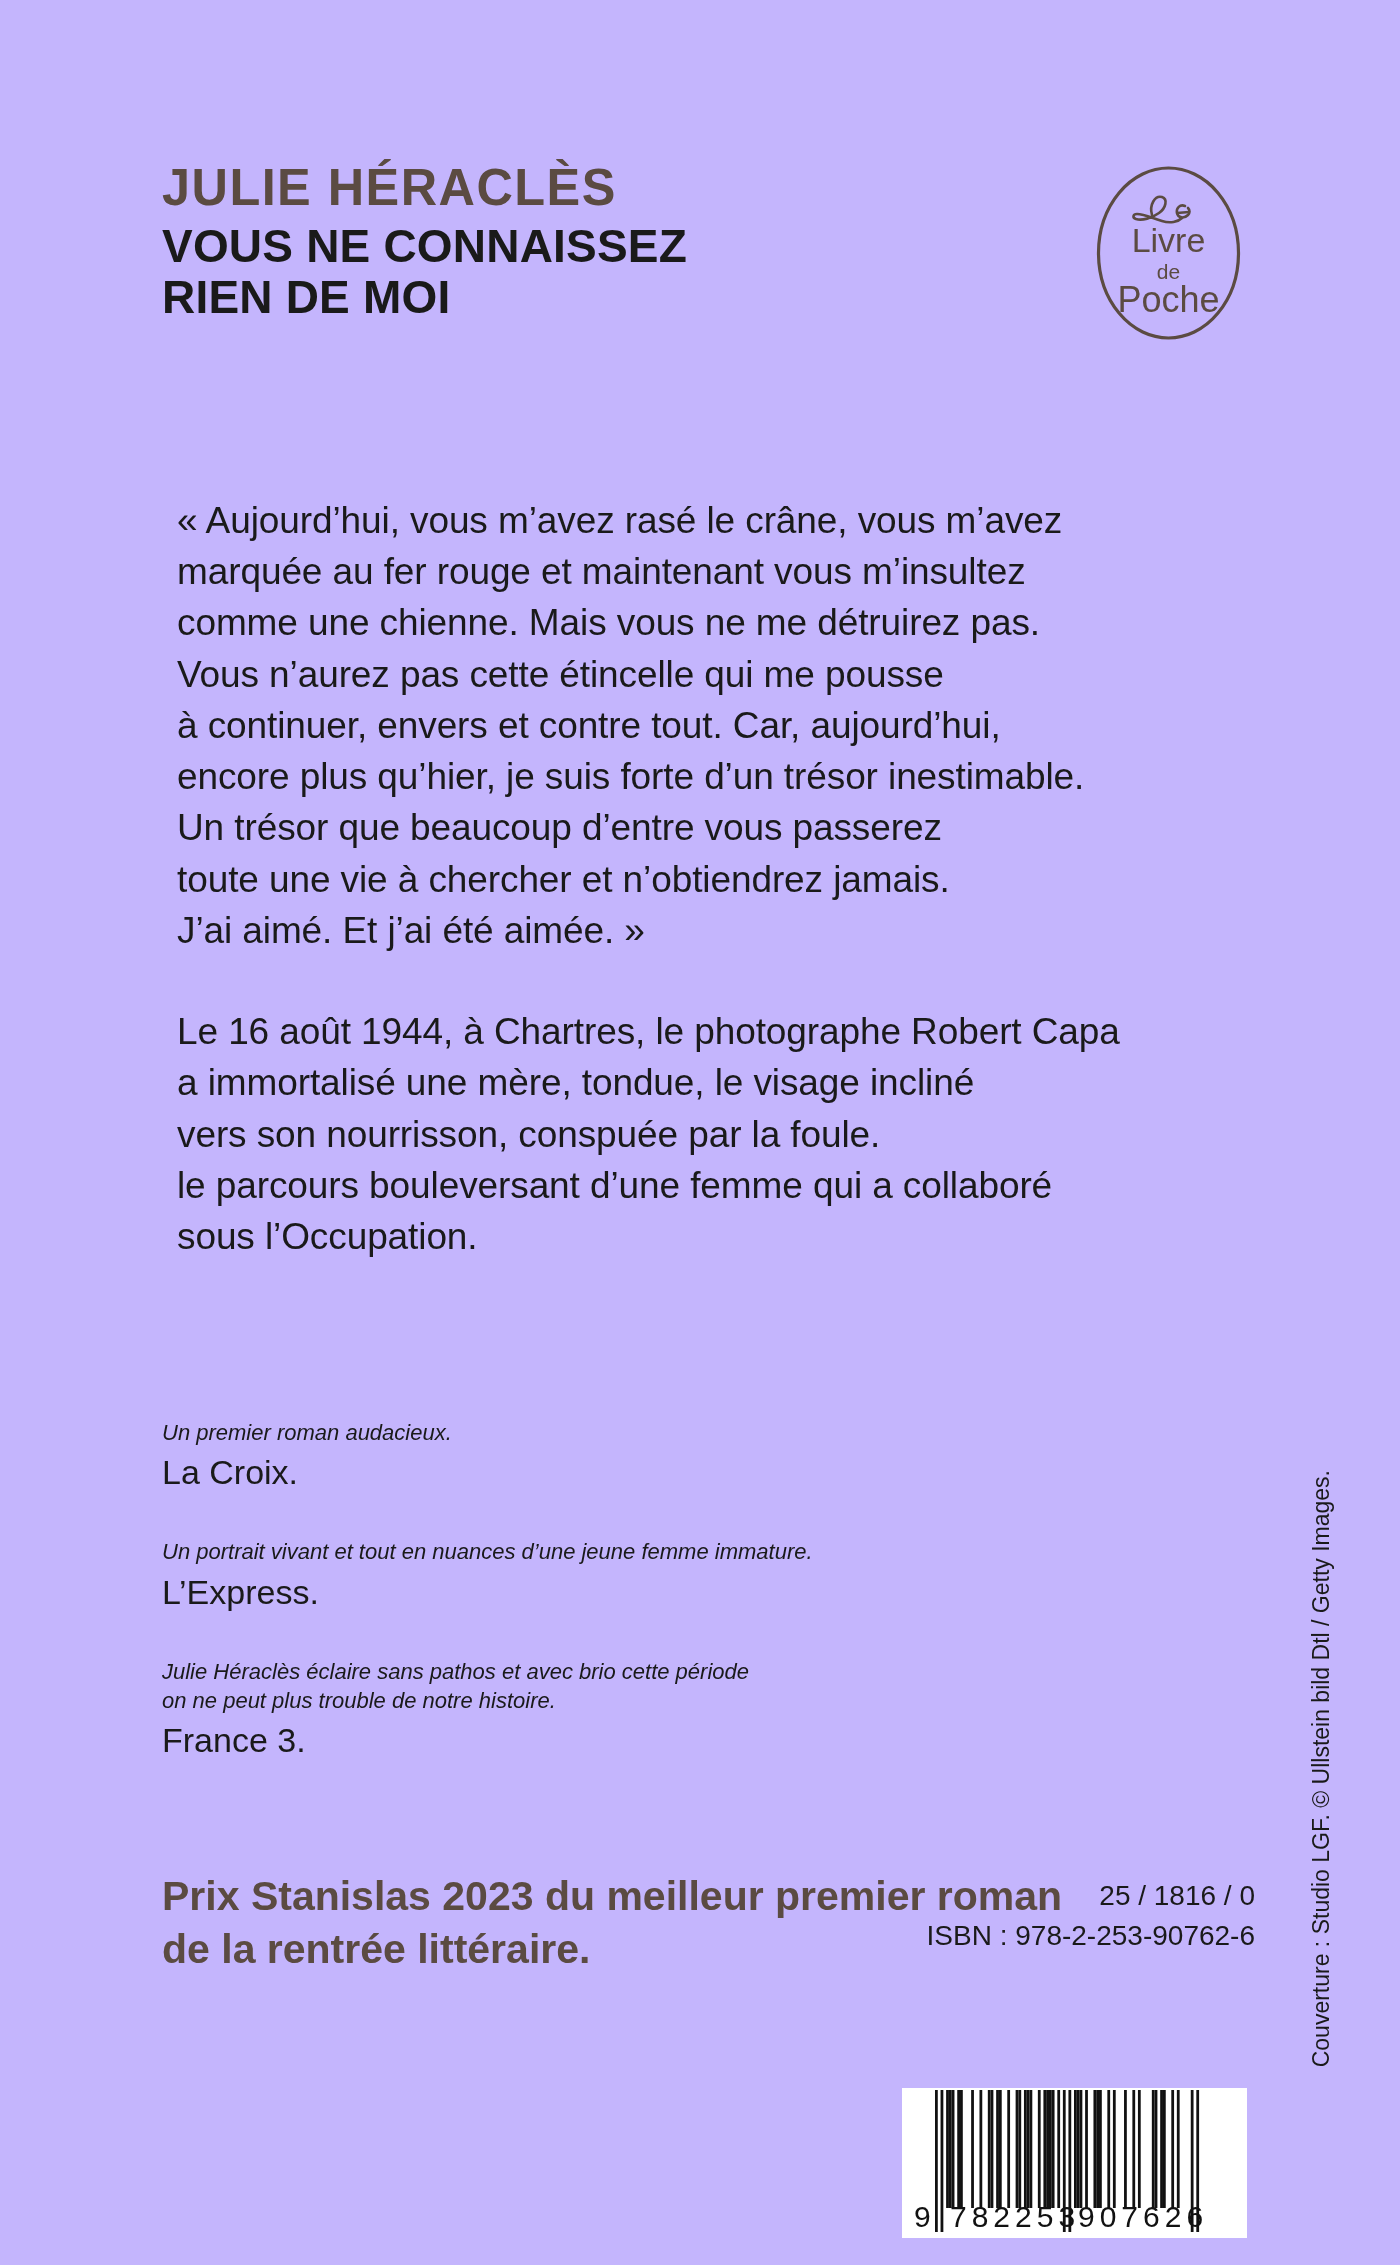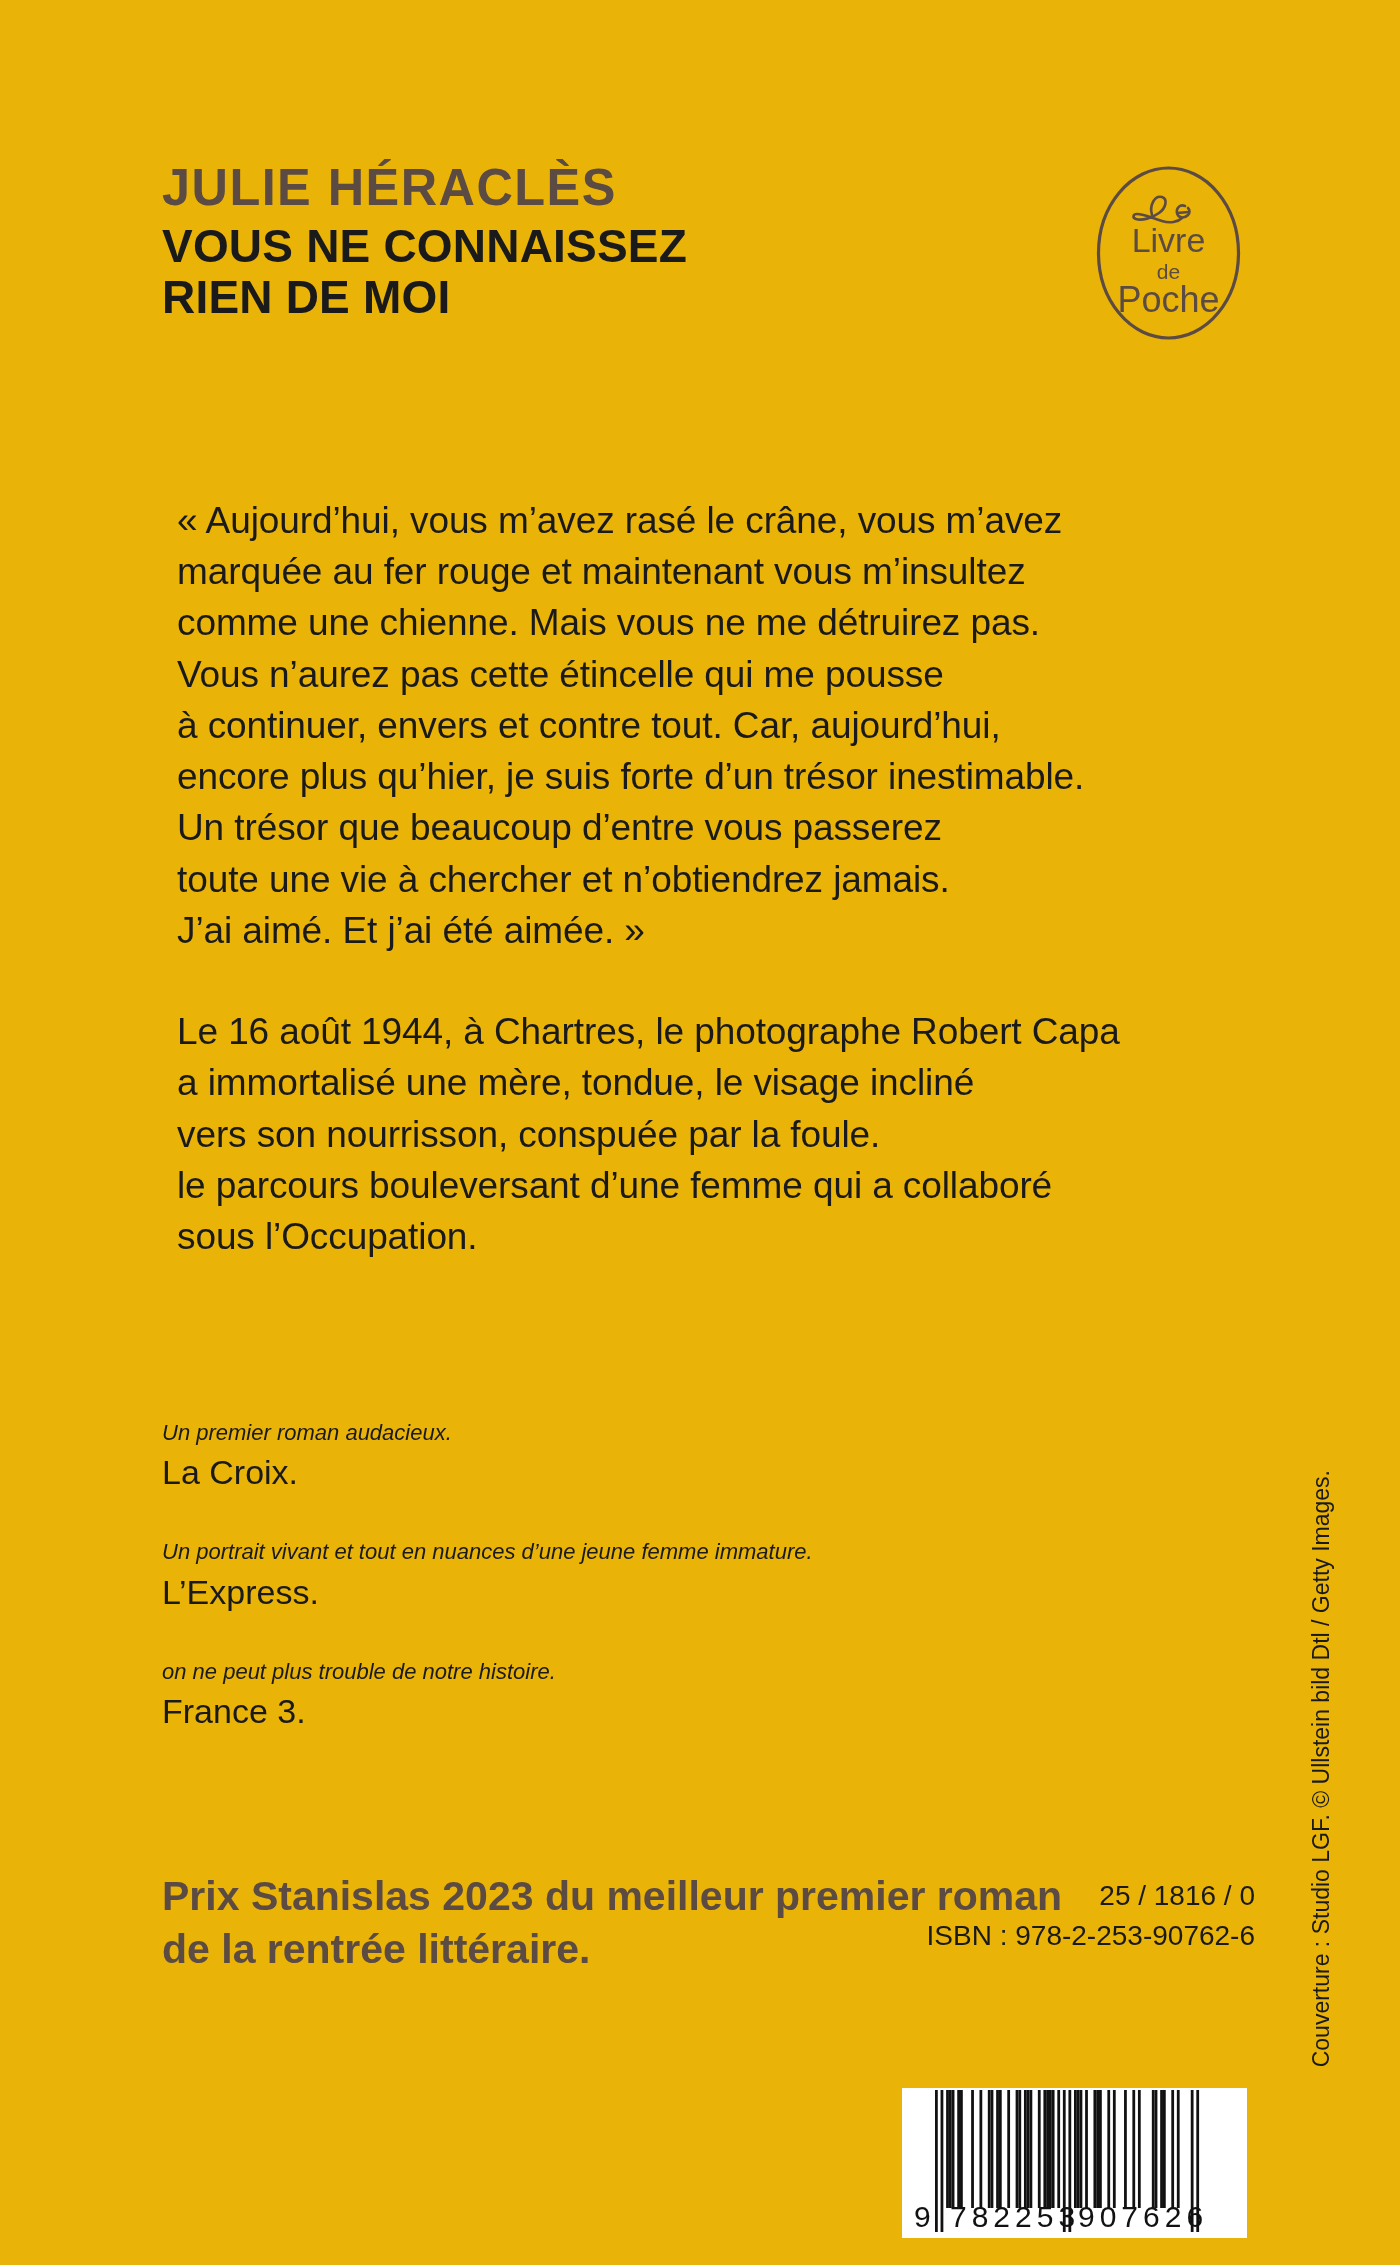--- a/index.html
+++ b/index.html
@@ -14,21 +14,21 @@
     position: relative;
     overflow: hidden;
     font-family: "Liberation Sans", sans-serif;
     color: #1a1a1a;
     -webkit-font-smoothing: antialiased;
   }
 
   .page {
     position: absolute;
     inset: 0;
-    background: #eab308;
+    background: #c4b5fd;
     text-decoration: underline;
   }
 
   
   .header {
     position: absolute;
     left: 162px;
     top: 160px;
     width: 1080px;
   }
@@ -220,20 +220,21 @@
 
     <div class="press-item">
       <p class="press-text">
         <span class="ln">Un portrait vivant et tout en nuances d’une jeune femme immature.</span>
       </p>
       <p class="press-source">L’Express.</p>
     </div>
 
     <div class="press-item">
       <p class="press-text">
+        <span class="ln">Julie Héraclès éclaire sans pathos et avec brio cette période</span>
         <span class="ln">on ne peut plus trouble de notre histoire.</span>
       </p>
       <p class="press-source">France 3.</p>
     </div>
 
   </div>
 
   <div class="prize">
     <span class="ln">Prix Stanislas 2023 du meilleur premier roman</span>
     <span class="ln">de la rentrée littéraire.</span>

